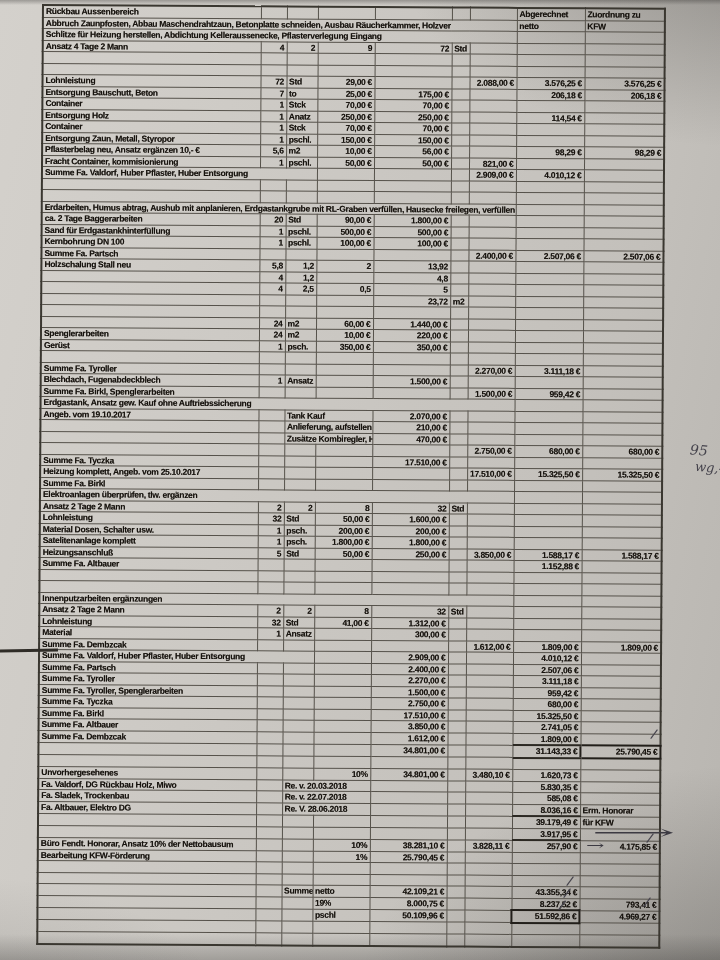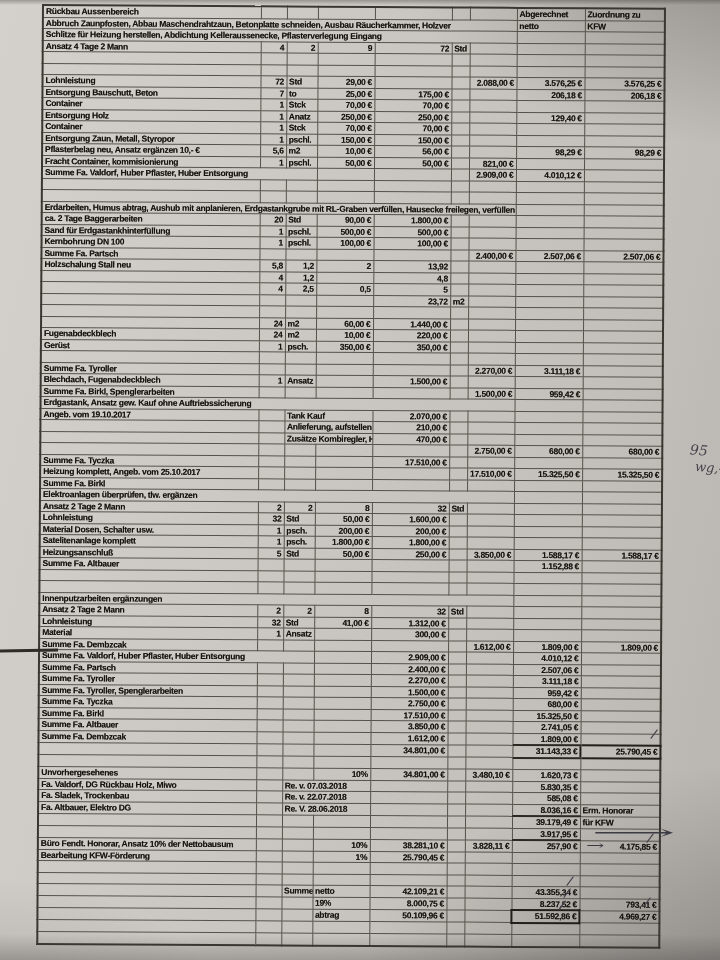--- a/index.html
+++ b/index.html
@@ -142,21 +142,21 @@
             <td class="l"></td>
           </tr>
           <tr>
             <td class="l">Entsorgung Holz</td>
             <td class="r">1</td>
             <td class="l">Anatz</td>
             <td class="r">250,00 €</td>
             <td class="r">250,00 €</td>
             <td class="l"></td>
             <td class="l"></td>
-            <td class="r">129,40 €</td>
+            <td class="r">114,54 €</td>
             <td class="l"></td>
           </tr>
           <tr>
             <td class="l">Container</td>
             <td class="r">1</td>
             <td class="l">Stck</td>
             <td class="r">70,00 €</td>
             <td class="r">70,00 €</td>
             <td class="l"></td>
             <td class="l"></td>
@@ -336,21 +336,21 @@
             <td class="r">24</td>
             <td class="l">m2</td>
             <td class="r">60,00 €</td>
             <td class="r">1.440,00 €</td>
             <td class="l"></td>
             <td class="l"></td>
             <td class="l"></td>
             <td class="l"></td>
           </tr>
           <tr>
-            <td class="l">Fugenabdeckblech</td>
+            <td class="l">Spenglerarbeiten</td>
             <td class="r">24</td>
             <td class="l">m2</td>
             <td class="r">10,00 €</td>
             <td class="r">220,00 €</td>
             <td class="l"></td>
             <td class="l"></td>
             <td class="l"></td>
             <td class="l"></td>
           </tr>
           <tr>
@@ -744,21 +744,21 @@
             <td class="r">10%</td>
             <td class="r">34.801,00 €</td>
             <td class="l"></td>
             <td class="r">3.480,10 €</td>
             <td class="r">1.620,73 €</td>
             <td class="l"></td>
           </tr>
           <tr>
             <td class="l">Fa. Valdorf, DG Rückbau Holz, Miwo</td>
             <td class="l"></td>
-            <td colspan="2" class="l">Re. v. 07.03.2018</td>
+            <td colspan="2" class="l">Re. v. 20.03.2018</td>
             <td class="l"></td>
             <td class="l"></td>
             <td class="l"></td>
             <td class="r">5.830,35 €</td>
             <td class="l"></td>
           </tr>
           <tr>
             <td class="l">Fa. Sladek, Trockenbau</td>
             <td class="l"></td>
             <td colspan="2" class="l">Re. v. 22.07.2018</td>
@@ -863,21 +863,21 @@
             <td class="r">8.000,75 €</td>
             <td class="l"></td>
             <td class="l"></td>
             <td class="r">8.237,52 €</td>
             <td class="r">793,41 €</td>
           </tr>
           <tr>
             <td class="l"></td>
             <td class="l"></td>
             <td class="l"></td>
-            <td class="l">abtrag</td>
+            <td class="l">pschl</td>
             <td class="r">50.109,96 €</td>
             <td class="l"></td>
             <td class="l"></td>
             <td class="bx r">51.592,86 €</td>
             <td class="r">4.969,27 €</td>
           </tr>
           <tr>
             <td class="l"></td>
             <td class="l"></td>
             <td class="l"></td>

